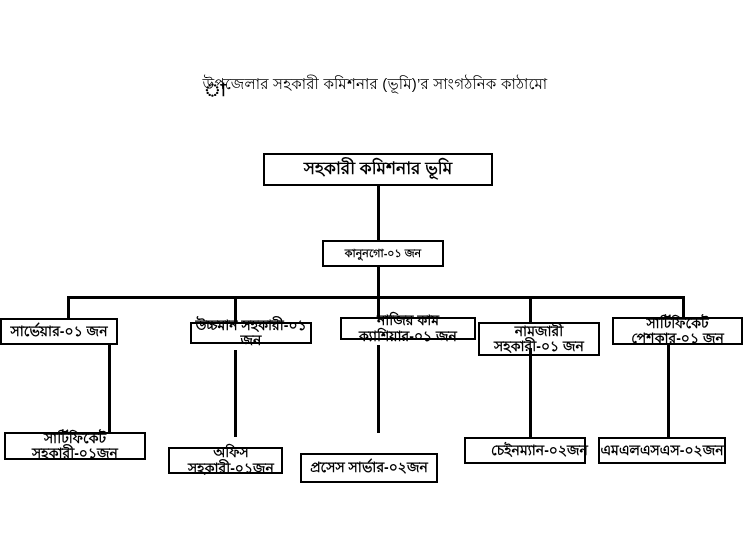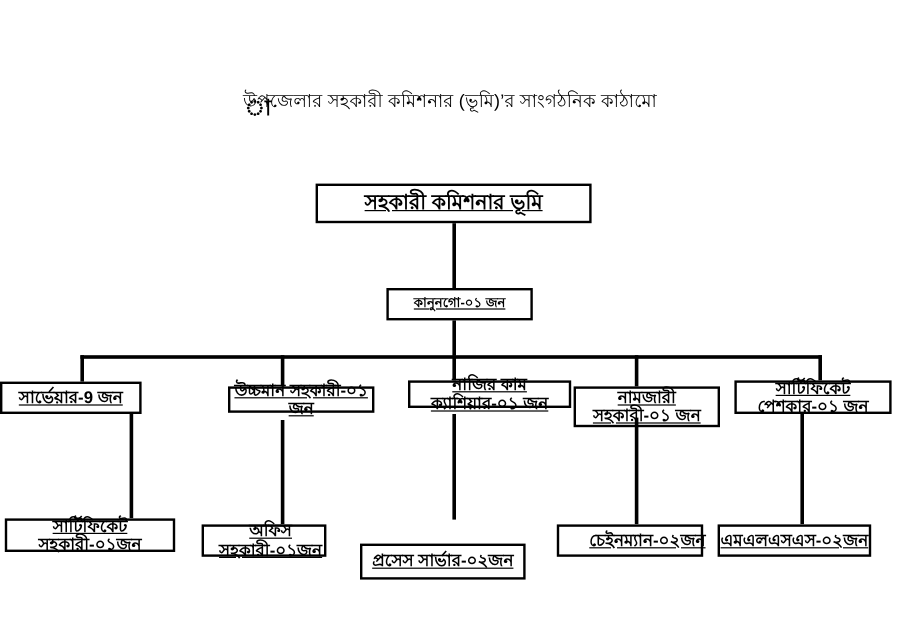--- a/index.html
+++ b/index.html
@@ -33,21 +33,20 @@
     border:2px solid var(--line-color,#000);
     background:#fff;
     display:flex;
     align-items:center;
     justify-content:center;
     text-align:center;
     font-size:14px;
     font-weight:700;
     padding:0 3px;
     line-height:1.1;
-    text-decoration:underline;
   }
   .box.root { font-size:17px; }
   .box.l2   { font-size:11px; }
   .line {
     position:absolute;
     background:var(--line-color,#000);
   }
 </style>
 </head>
 <body>
@@ -66,31 +65,31 @@
   <div class="line" style="left:377px; top:267px; width:3px; height:29px;"></div>
 
   <div class="line" style="left:67px; top:296px; width:618px; height:3px;"></div>
 
   <div class="line" style="left:67px;  top:296px; width:3px; height:24px;"></div>
   <div class="line" style="left:234px; top:296px; width:3px; height:28px;"></div>
   <div class="line" style="left:377px; top:296px; width:3px; height:23px;"></div>
   <div class="line" style="left:529px; top:296px; width:3px; height:28px;"></div>
   <div class="line" style="left:682px; top:296px; width:3px; height:23px;"></div>
 
-  <div class="box" style="left:0px;   top:318px; width:118px; height:27px;">সার্ভেয়ার-9 জন</div>
+  <div class="box" style="left:0px;   top:318px; width:118px; height:27px;">সার্ভেয়ার-০১ জন</div>
   <div class="box" style="left:190px; top:322px; width:122px; height:22px;">উচ্চমান সহকারী-০১ জন</div>
   <div class="box" style="left:340px; top:317px; width:136px; height:23px;">নাজির কাম ক্যাশিয়ার-০১ জন</div>
   <div class="box" style="left:478px; top:322px; width:122px; height:34px;">নামজারী সহকারী-০১ জন</div>
   <div class="box" style="left:612px; top:317px; width:131px; height:28px;">সার্টিফিকেট পেশকার-০১ জন</div>
 
   <div class="line" style="left:108px; top:345px; width:3px; height:87px;"></div>
   <div class="line" style="left:234px; top:350px; width:3px; height:87px;"></div>
   <div class="line" style="left:377px; top:345px; width:3px; height:88px;"></div>
   <div class="line" style="left:529px; top:348px; width:3px; height:89px;"></div>
   <div class="line" style="left:667px; top:345px; width:3px; height:92px;"></div>
 
   <div class="box" style="left:4px;   top:432px; width:142px; height:28px;">সার্টিফিকেট সহকারী-০১জন</div>
-  <div class="box" style="left:168px; top:437px; width:104px; height:27px;padding-left:14px;">অফিস সহকারী-০১জন</div>
+  <div class="box" style="left:168px; top:447px; width:115px; height:27px;padding-left:14px;">অফিস সহকারী-০১জন</div>
   <div class="box" style="left:300px; top:433px; width:138px; height:30px;margin-top:20px;">প্রসেস সার্ভার-০২জন</div>
   <div class="box" style="left:464px; top:437px; width:122px; height:27px;padding-left:32px;">চেইনম্যান-০২জন</div>
   <div class="box" style="left:598px; top:437px; width:128px; height:27px;">এমএলএসএস-০২জন</div>
 
 </div>
 
 </body></html>

